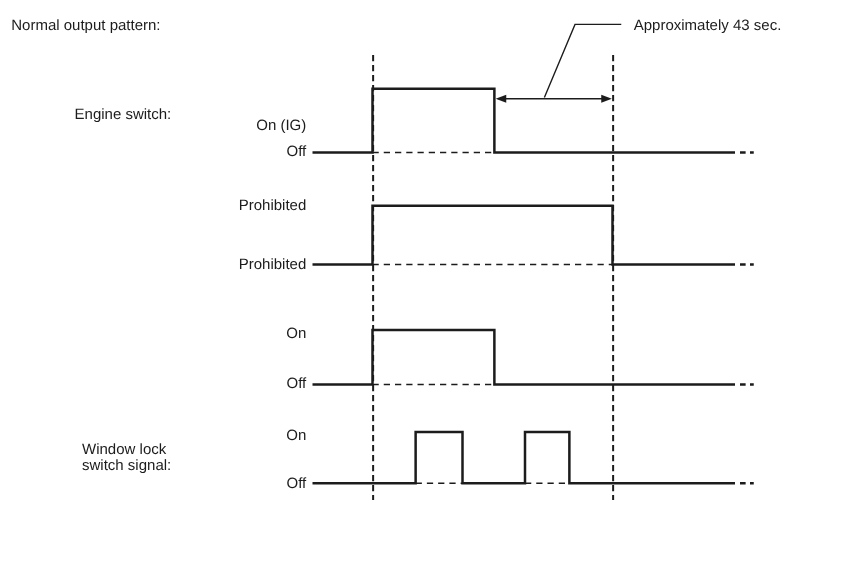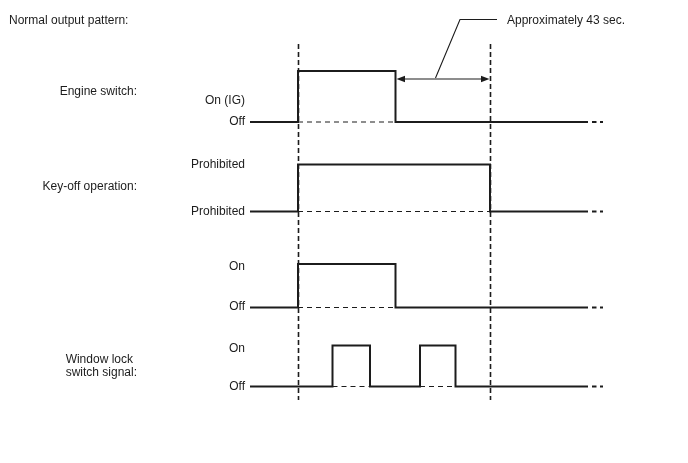--- a/index.html
+++ b/index.html
@@ -51,21 +51,20 @@
   </svg>
 
   <div class="lbl" style="left:9px;top:14px;">Normal output pattern:</div>
 
   <div class="lbl" style="left:507px;top:14px;">Approximately 43 sec.</div>
 
   <div class="lbl caption" style="top:85px;">Engine switch:</div>
   <div class="lbl level" style="top:62px;margin-top:32px;">On (IG)</div>
   <div class="lbl level" style="top:115px;">Off</div>
 
-  <div class="lbl caption" style="top:180px;">Key-off operation:</div>
   <div class="lbl level" style="top:158px;">Prohibited</div>
   <div class="lbl level" style="top:205px;">Prohibited</div>
 
   <div class="lbl level" style="top:260px;">On</div>
   <div class="lbl level" style="top:300px;">Off</div>
 
   <div class="lbl caption" style="top:353px;"><span class="inner-left">Window lock
 switch signal:</span></div>
   <div class="lbl level" style="top:342px;">On</div>
   <div class="lbl level" style="top:380px;">Off</div>

